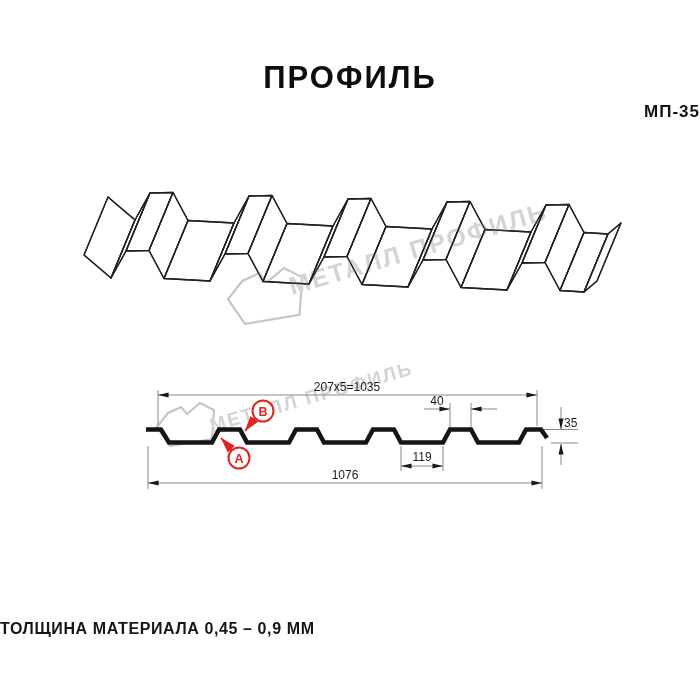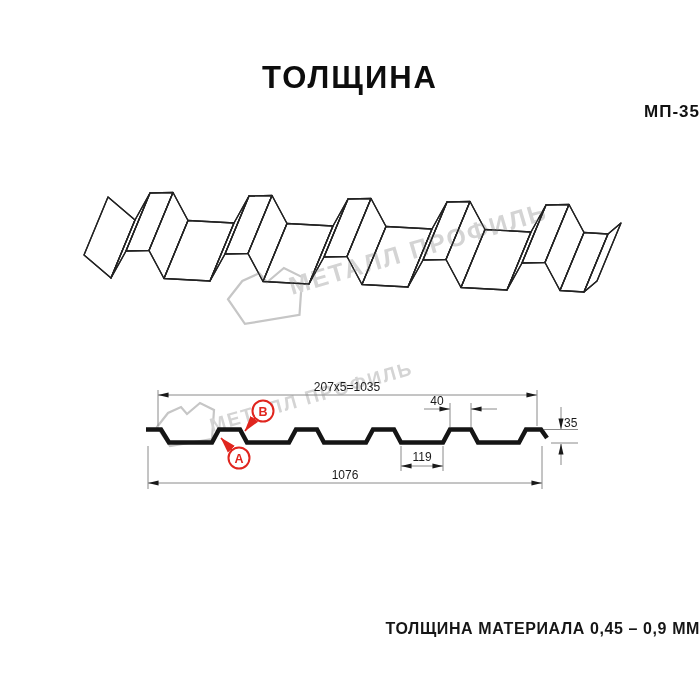--- a/index.html
+++ b/index.html
@@ -9,34 +9,34 @@
   }
   .title{
     position:absolute;left:0;top:60px;width:700px;text-align:center;
     font-size:31px;font-weight:800;letter-spacing:2px;color:#0d0d0d;
   }
   .model{
     position:absolute;left:0;top:102px;width:700px;text-align:right;
     font-size:17px;font-weight:700;letter-spacing:1px;color:#111;
   }
   .footer-note{
-    position:absolute;left:0;top:620px;width:700px;text-align:right;
+    position:absolute;left:0;top:620px;width:700px;text-align:left;
     font-size:16px;font-weight:600;letter-spacing:.6px;color:#161616;
   }
   svg{position:absolute;left:0;top:0;}
   .dimtext{font-size:12px;fill:#1a1a1a;font-weight:400;}
   .redtext{font-size:12.5px;font-weight:700;fill:#e0251e;}
   .wmtext{font-weight:700;fill:#d4d4d4;letter-spacing:2px;}
 </style>
 </head>
 <body>
 
 <div class="page">
 
-  <div class="title">ТОЛЩИНА</div>
+  <div class="title">ПРОФИЛЬ</div>
   <div class="model">МП-35</div>
 
   <svg width="700" height="700" viewBox="0 0 700 700">
     <defs>
 
       <path id="wmlogo" d="M0 24 L11 10 L24 4 L30 11 L43 0 L57 7 L55 36 L13 43 Z" fill="none" stroke="#c6c6c6" stroke-width="2.2" vector-effect="non-scaling-stroke"></path>
 
       <g id="sheet3d" stroke="#222222" stroke-width="1.3" stroke-linejoin="round">
         <path d="M84 249 L111 272 L135 214 L108 191 Z"></path>
         <path d="M111 272 L126 245 L150 187 L135 214 Z"></path>

